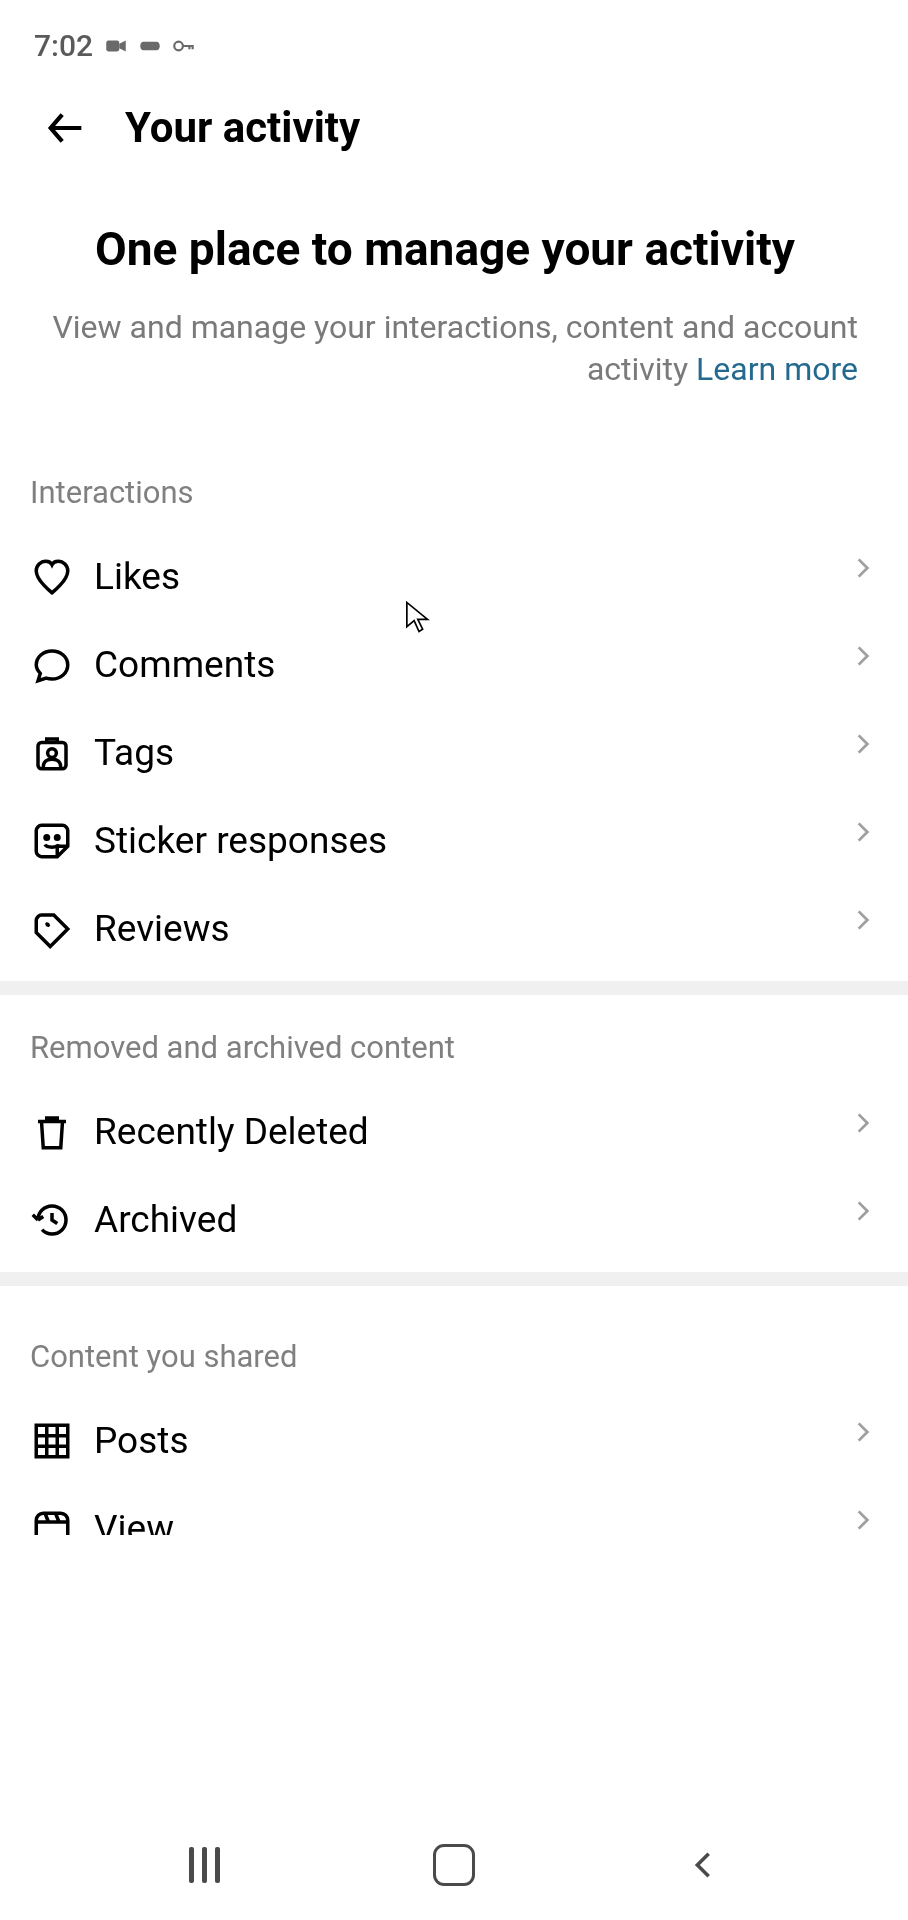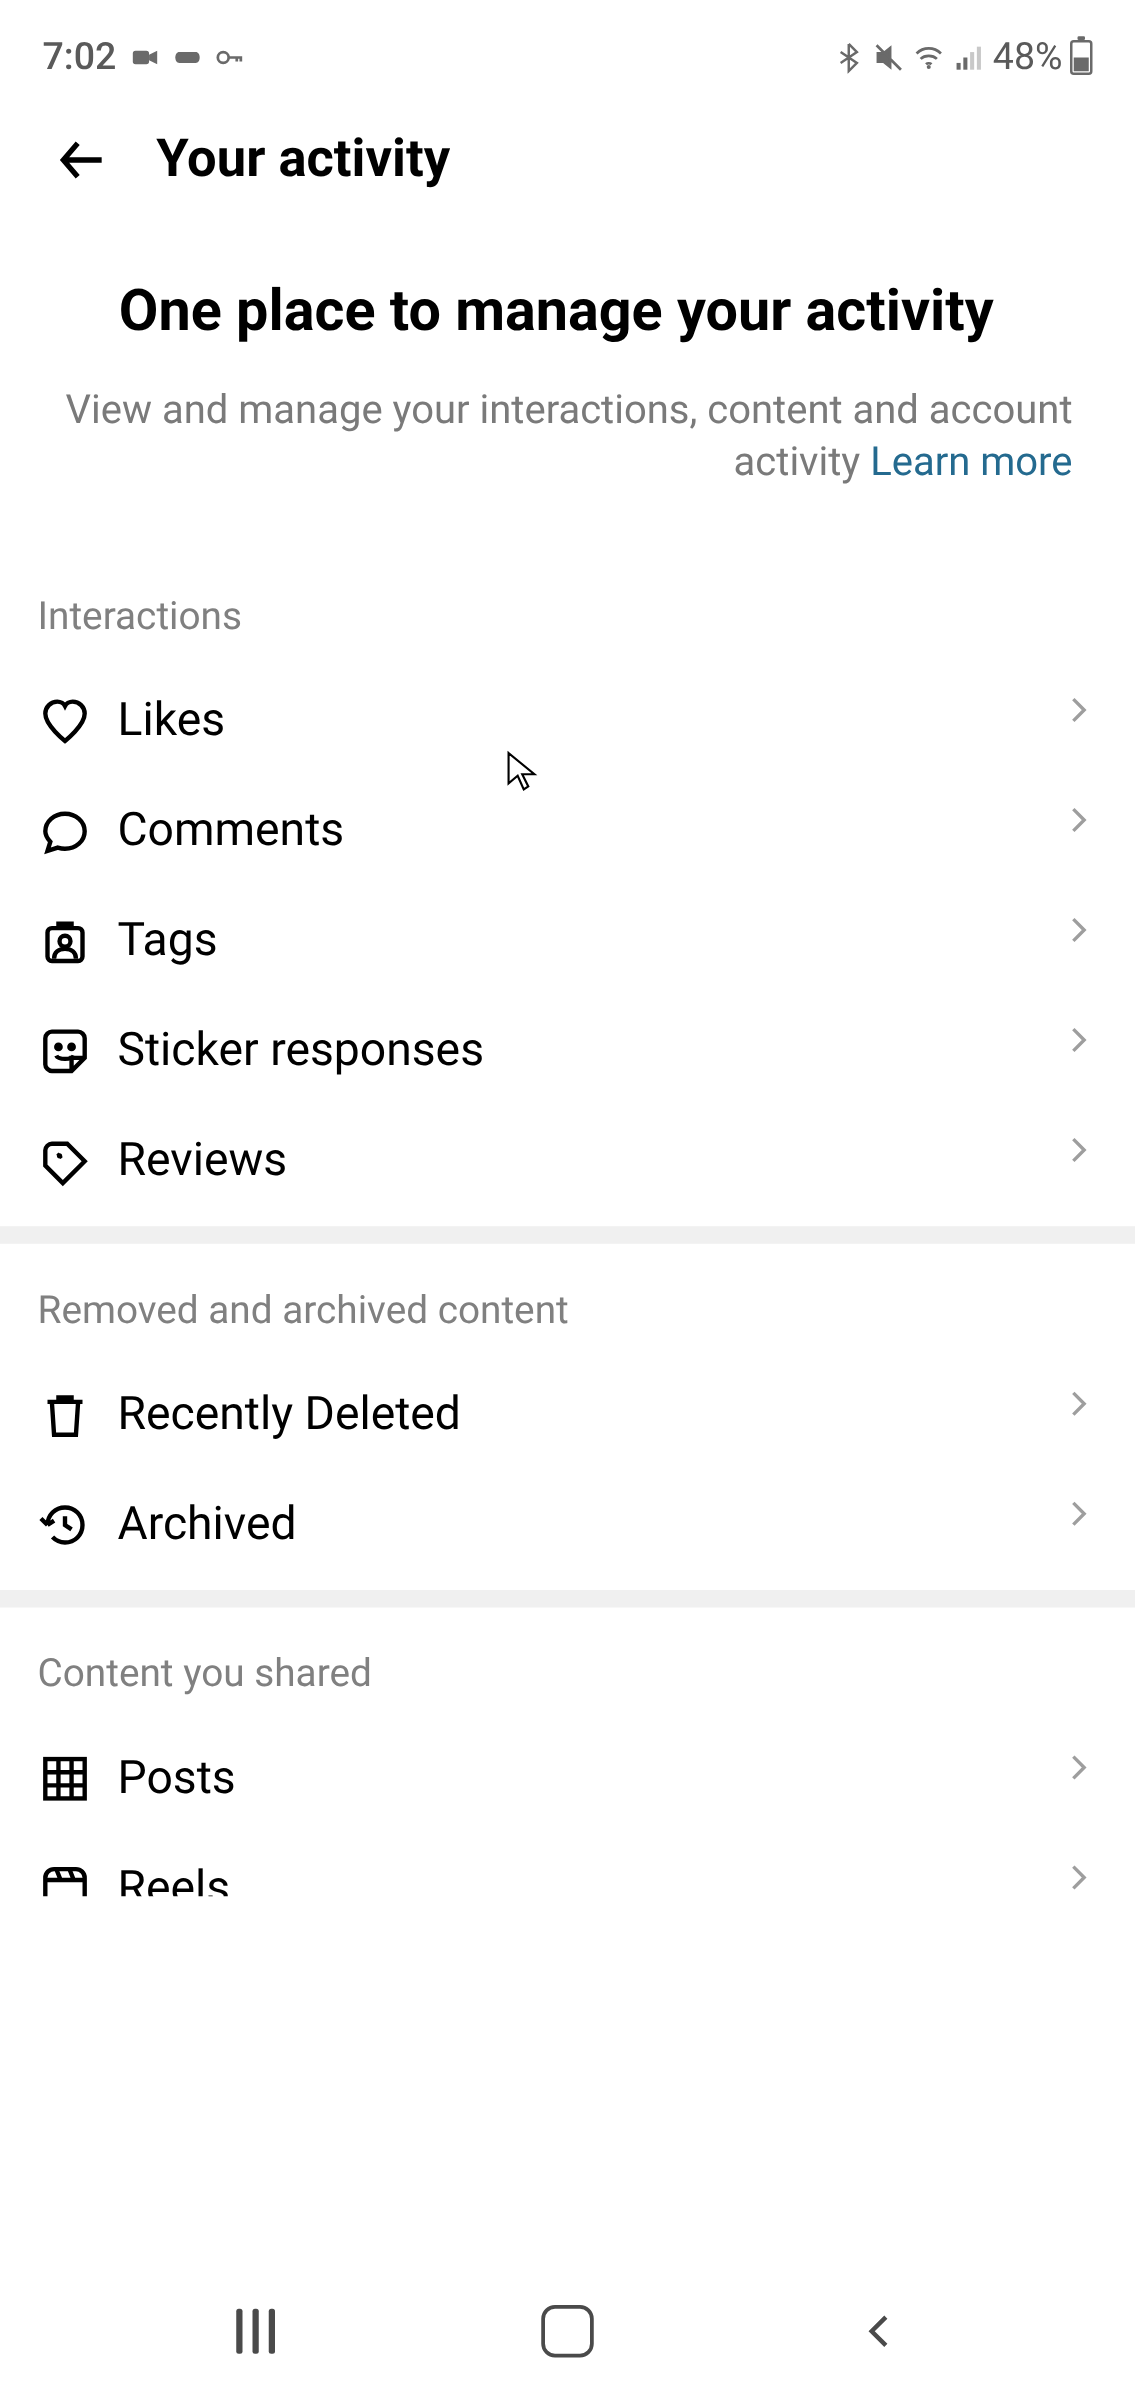--- a/index.html
+++ b/index.html
@@ -164,42 +164,20 @@
         </svg>
       <svg viewBox="0 0 24 24">
           <path d="M6 8 C 4 8 3 10 3 12 C 3 14 4 16 6 16 L 18 16 C 20 16 21 14 21 12 C 21 10 20 8 18 8 Z" fill="#6a6a6a"></path>
         </svg>
       <svg viewBox="0 0 24 24">
           <circle cx="7" cy="12" r="4" fill="none" stroke="#6a6a6a" stroke-width="2"></circle>
           <path d="M11 12 L21 12 M17 12 L17 15 M20 12 L20 15" stroke="#6a6a6a" stroke-width="2"></path>
         </svg>
     </span>
   </div>
-  <div class="status-right">
-    <svg viewBox="0 0 24 24">
-        <path d="M12 2 L12 22 L18 16 L6 8 M12 2 L18 8 L6 16" stroke="#6a6a6a" stroke-width="1.8" fill="none"></path>
-      </svg>
-    <svg viewBox="0 0 24 24">
-        <path d="M4 9 L8 9 L13 5 L13 19 L8 15 L4 15 Z M3 3 L21 21" stroke="#6a6a6a" stroke-width="2" fill="#6a6a6a"></path>
-      </svg>
-    <svg viewBox="0 0 24 24">
-        <path d="M3 9 C 8 4 16 4 21 9 M6 13 C 9 10 15 10 18 13 M10 17 C 11 16 13 16 14 17" stroke="#6a6a6a" stroke-width="2" fill="none"></path>
-        <circle cx="12" cy="19" r="1.5" fill="#6a6a6a"></circle>
-      </svg>
-    <svg viewBox="0 0 24 24">
-        <rect x="3" y="16" width="3" height="5" fill="#6a6a6a"></rect>
-        <rect x="8" y="12" width="3" height="9" fill="#6a6a6a"></rect>
-        <rect x="13" y="8" width="3" height="13" fill="#c8c8c8"></rect>
-        <rect x="18" y="4" width="3" height="17" fill="#c8c8c8"></rect>
-      </svg>
-    <span class="battery-pct">48%</span>
-    <span class="battery-icon">
-        <span class="battery-fill"></span>
-      </span>
-  </div>
 </div>
 
 <div class="app-header">
   <div class="back-arrow">
     <svg viewBox="0 0 24 24">
         <path d="M20 12 L4 12 M10 5 L4 12 L10 19"></path>
       </svg>
   </div>
   <div class="header-title">Your activity</div>
 </div>
@@ -309,21 +287,21 @@
     </div>
     <div class="row-label">Archived</div>
     <div class="chevron"><svg viewBox="0 0 24 24">
           <path d="M8 4 L16 12 L8 20"></path>
         </svg></div>
   </div>
 </div>
 
 <div class="divider"></div>
 
-<div class="section" style="padding-top:10px">
+<div class="section" style="padding-top:28px">
   <div class="section-title">Content you shared</div>
 
   <div class="list-row">
     <div class="row-icon">
       <svg viewBox="0 0 24 24">
           <rect x="3" y="3" width="18" height="18"></rect>
           <path d="M3 9 L21 9 M3 15 L21 15 M9 3 L9 21 M15 3 L15 21"></path>
         </svg>
     </div>
     <div class="row-label">Posts</div>
@@ -332,21 +310,21 @@
         </svg></div>
   </div>
 
   <div class="list-row" style="padding-bottom:0; height:50px; overflow:hidden;">
     <div class="row-icon">
       <svg viewBox="0 0 24 24">
           <rect x="3" y="3" width="18" height="18" rx="4"></rect>
           <path d="M3 8 L21 8 M8 3 L10 8 M14 3 L16 8"></path>
         </svg>
     </div>
-    <div class="row-label">Reels</div>
+    <div class="row-label">View</div>
     <div class="chevron"><svg viewBox="0 0 24 24">
           <path d="M8 4 L16 12 L8 20"></path>
         </svg></div>
   </div>
 </div>
 
 <svg class="cursor" viewBox="0 0 24 28">
   <path d="M2 2 L2 22 L8 17 L12 26 L15 24 L11 16 L19 16 Z" fill="#ffffff" stroke="#000" stroke-width="1.4"></path>
 </svg>
 

